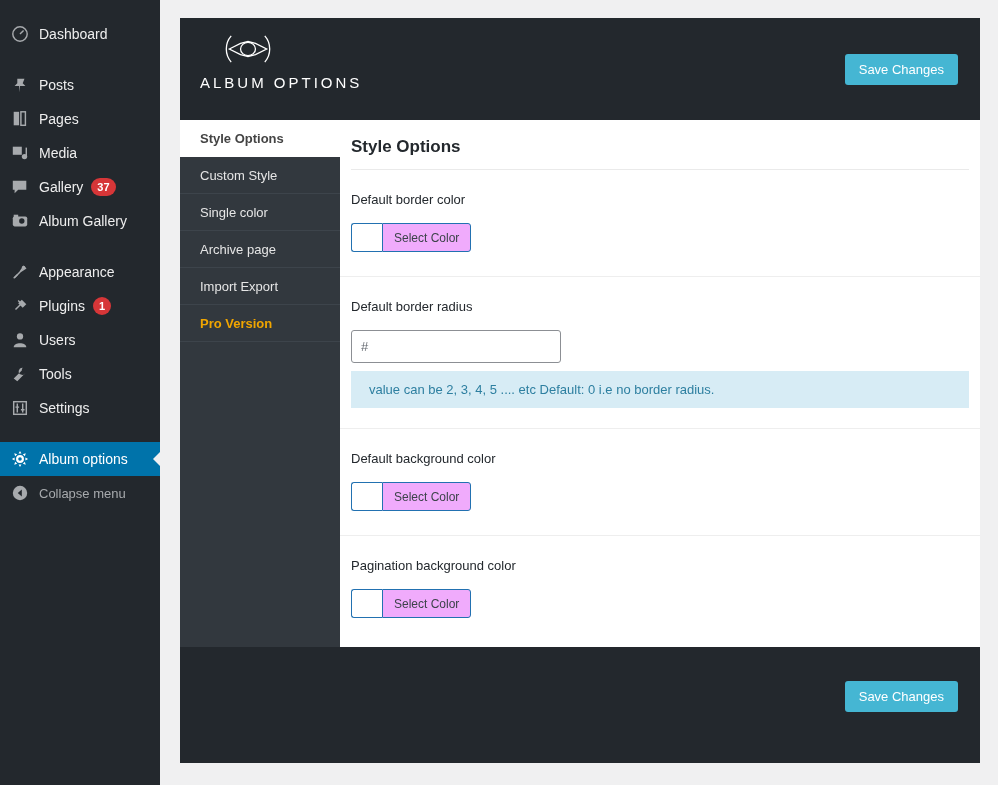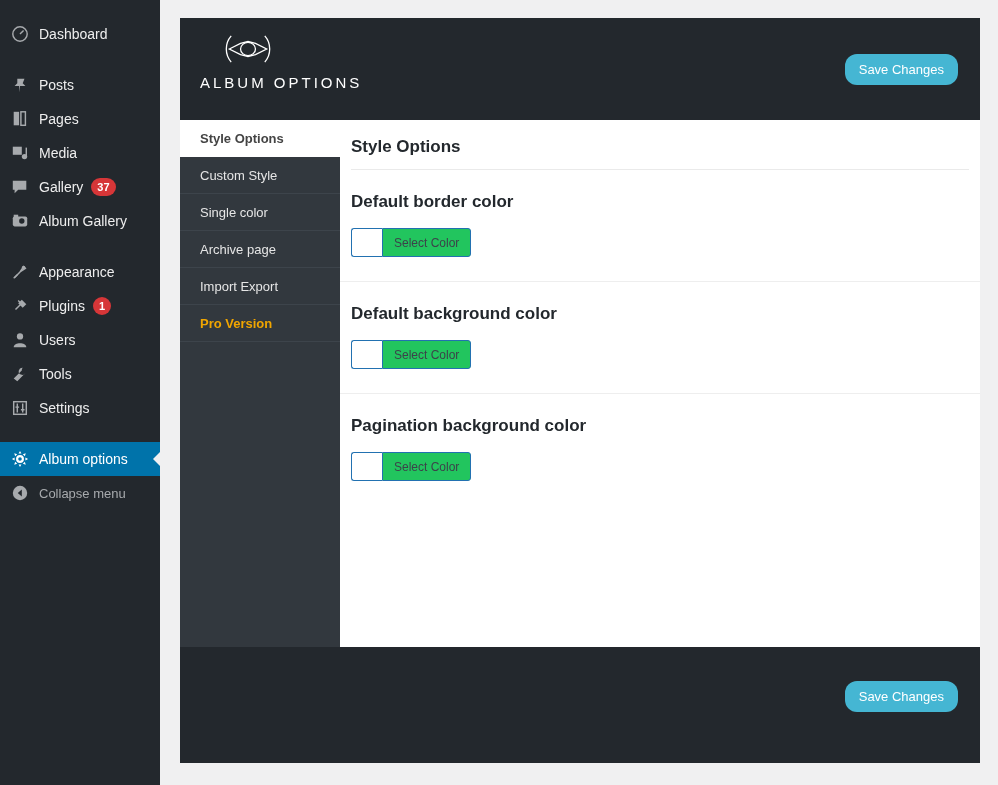--- a/index.html
+++ b/index.html
@@ -59,21 +59,21 @@
   }
   .brand { position: absolute; left: 20px; top: 12px; }
   .brand-logo { width: 56px; height: 38px; margin-left: 20px; }
   .brand-title {
     color: #ffffff; font-size: 15px; letter-spacing: 3px;
     font-weight: 400; margin-top: 6px; white-space: nowrap;
   }
   .btn-save {
     position: absolute; right: 22px; top: 36px;
     background: #45b6d3; color: #ffffff;
-    border: none; border-radius: 12px;
+    border: none; border-radius: 3px;
     font-size: 13px; font-family: "Liberation Sans", sans-serif;
     padding: 8px 14px; cursor: pointer;
   }
 
   
   #panel-body { display: flex; height: 527px; }
   #tabs {
     width: 160px; background: #32383e; flex: none;
   }
   .tab {
@@ -93,32 +93,32 @@
   .content-title {
     font-size: 17px; font-weight: bold; color: #23282d;
     padding: 17px 0 0 11px;
   }
   .content-title-rule {
     margin: 12px 11px 0 11px; border-top: 1px solid #eaeaea;
   }
   .field-row { padding: 22px 11px 20px 11px; border-bottom: 1px solid #eeeeee; }
   .field-row.no-border { border-bottom: none; }
   .field-label {
-    font-size: 17px; font-weight: bold; color: #23282d;
+    font-size: 13px; font-weight: normal; color: #23282d;
     margin-bottom: 16px;
   }
 
   .colorpick { display: inline-flex; align-items: stretch; height: 29px; }
   .colorpick .swatch {
     width: 31px; background: #ffffff;
     border: 1px solid #2271b1; border-right: none;
     border-radius: 3px 0 0 3px;
   }
   .colorpick .pick-btn {
-    background: #22c55e; border: 1px solid #2271b1;
+    background: #f0abfc; border: 1px solid #2271b1;
     border-radius: 0 3px 3px 0;
     font-size: 12px; color: #3c434a;
     display: flex; align-items: center; padding: 0 11px;
     font-family: "Liberation Sans", sans-serif; cursor: pointer;
   }
 
   .text-input {
     width: 210px; height: 33px;
     border: 1px solid #8c8f94; border-radius: 3px;
     padding: 0 9px; font-size: 13px; color: #2c3338;
@@ -309,20 +309,21 @@
         </div>
       </div>
     <div id="content">
       <div class="content-title">Style Options</div>
       <div class="content-title-rule"></div>
       <div id="fields">
           <div class="field-row"><div class="field-label">Default border color</div><div class="colorpick">
               <div class="swatch" style="background: rgb(255, 255, 255);"></div>
               <button class="pick-btn">Select Color</button>
             </div></div>
+          <div class="field-row"><div class="field-label">Default border radius</div><input type="text" class="text-input" placeholder="#" style=""><div class="hint">value can be 2, 3, 4, 5 .... etc Default: 0 i.e no border radius.</div></div>
           <div class="field-row"><div class="field-label">Default background color</div><div class="colorpick">
               <div class="swatch" style="background: rgb(255, 255, 255);"></div>
               <button class="pick-btn">Select Color</button>
             </div></div>
           <div class="field-row no-border"><div class="field-label">Pagination background color</div><div class="colorpick">
               <div class="swatch" style="background: rgb(255, 255, 255);"></div>
               <button class="pick-btn">Select Color</button>
             </div></div>
         </div>
     </div>

